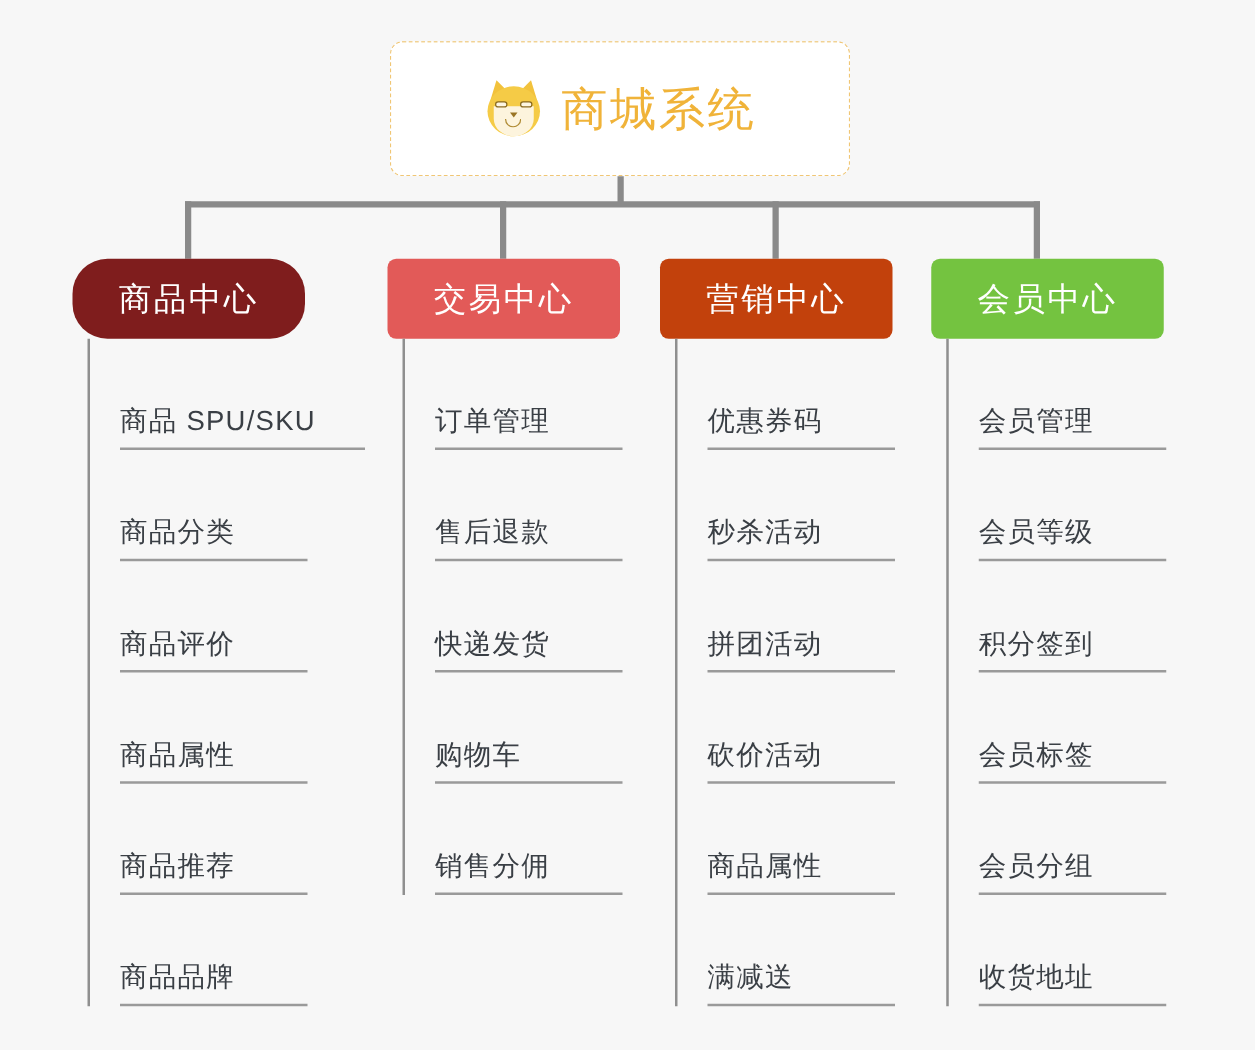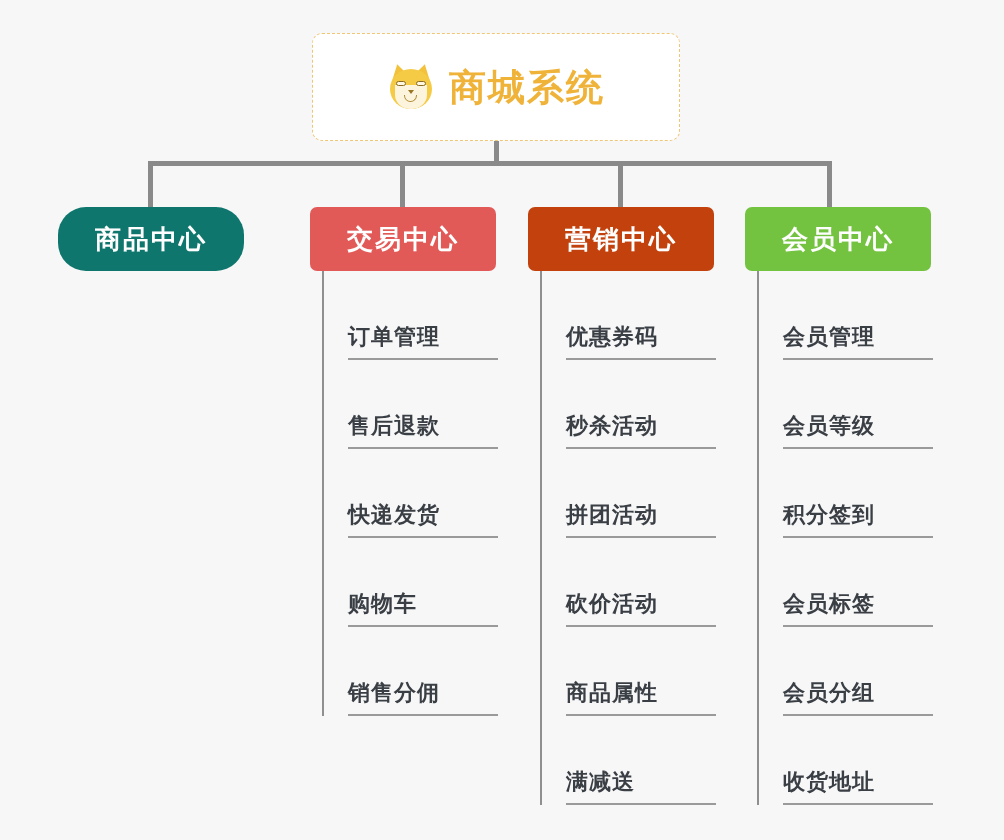--- a/index.html
+++ b/index.html
@@ -9,21 +9,20 @@
     background: #f7f7f7;
     font-family: "Liberation Sans", "DejaVu Sans", sans-serif;
     overflow: hidden;
   }
 
   #canvas {
     position: relative;
     width: 1004px;
     height: 644px;
     background: #f7f7f7;
-    font-weight: bold;
   }
 
   
   .root-node {
     position: absolute;
     left: 312px;
     top: 33px;
     width: 368px;
     height: 108px;
     background: #ffffff;
@@ -172,22 +171,42 @@
   </div>
 
   <div class="conn conn-v-root"></div>
   <div class="conn conn-h-bus"></div>
   <div class="conn conn-v-drop" style="left:148px;"></div>
   <div class="conn conn-v-drop" style="left:400px;"></div>
   <div class="conn conn-v-drop" style="left:618px;"></div>
   <div class="conn conn-v-drop" style="left:827px;"></div>
 
   <div class="column" style="left:58px;">
-    <div class="cat-header" style="background:#0f766e;border-radius:28px;">
+    <div class="cat-header" style="background:#7f1d1d;border-radius:28px;">
       <span>商品中心</span>
+    </div>
+    <div class="items">
+      <div class="item">
+          <span class="item-label wide">商品 SPU/SKU</span>
+        </div>
+      <div class="item">
+          <span class="item-label">商品分类</span>
+        </div>
+      <div class="item">
+          <span class="item-label">商品评价</span>
+        </div>
+      <div class="item">
+          <span class="item-label">商品属性</span>
+        </div>
+      <div class="item">
+          <span class="item-label">商品推荐</span>
+        </div>
+      <div class="item">
+          <span class="item-label">商品品牌</span>
+        </div>
     </div>
   </div>
 
   <div class="column" style="left:310px;">
     <div class="cat-header" style="background:#e25a58;">
       <span>交易中心</span>
     </div>
     <div class="items">
       <div class="item">
           <span class="item-label">订单管理</span>

